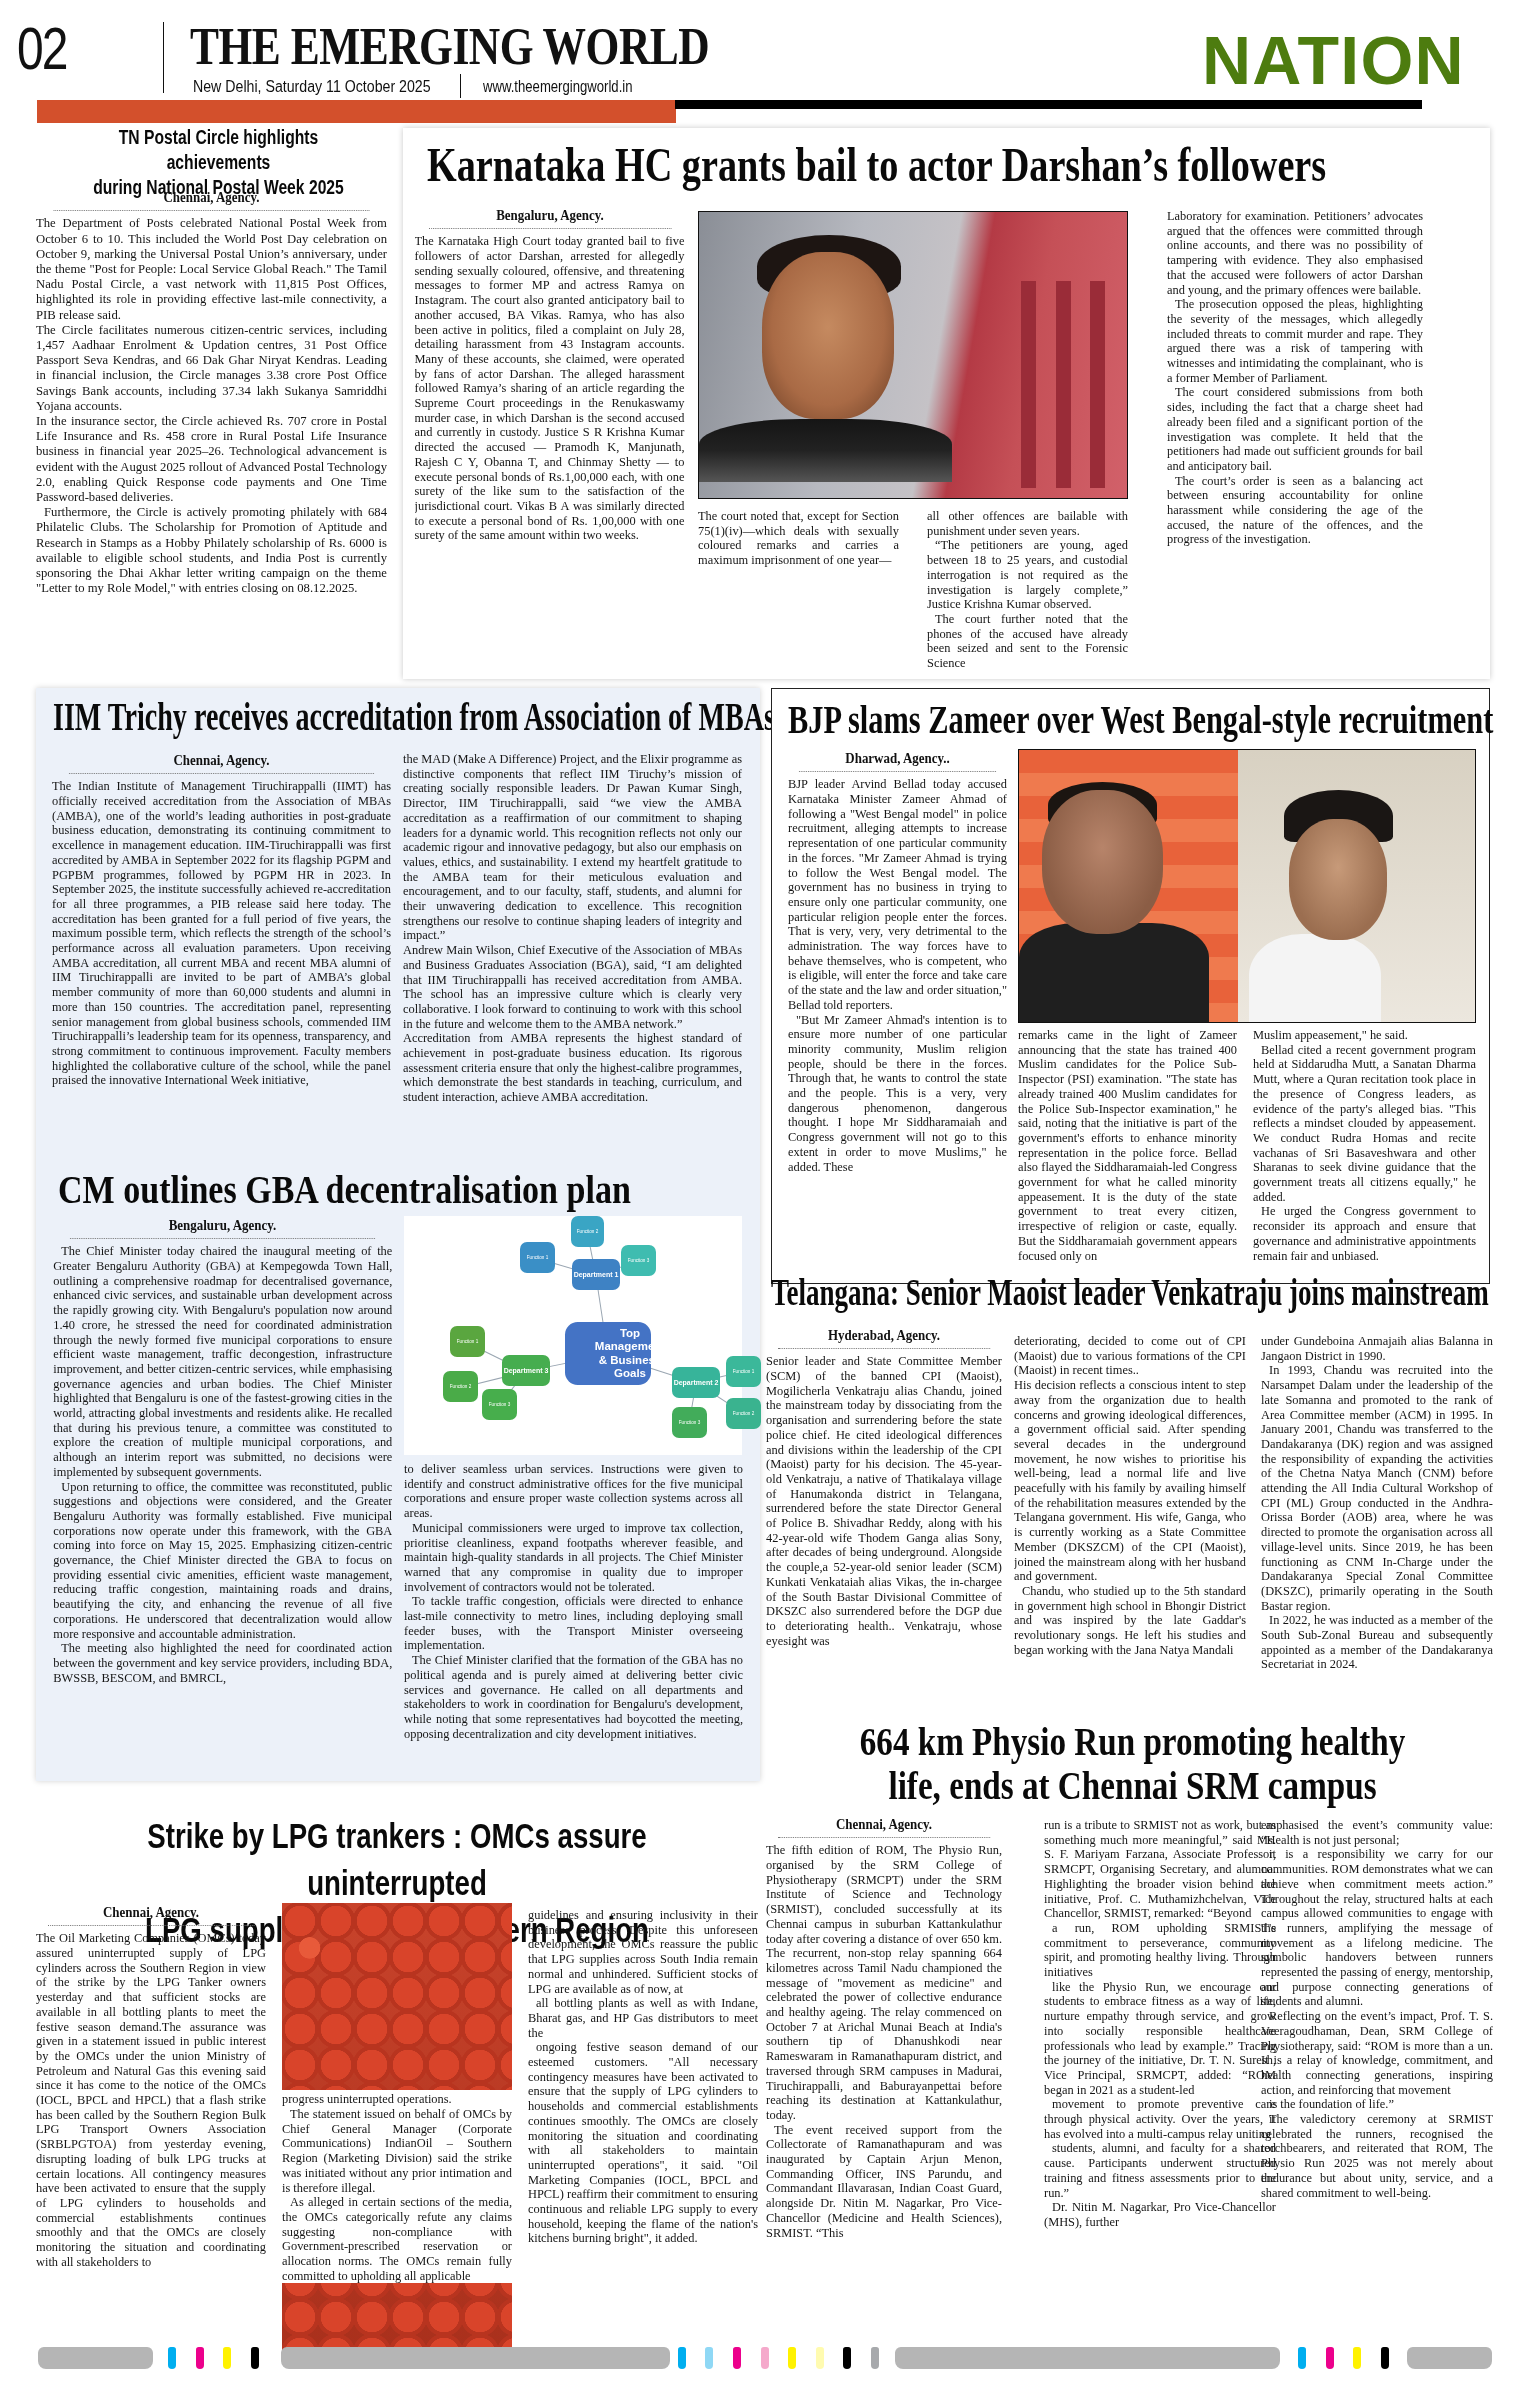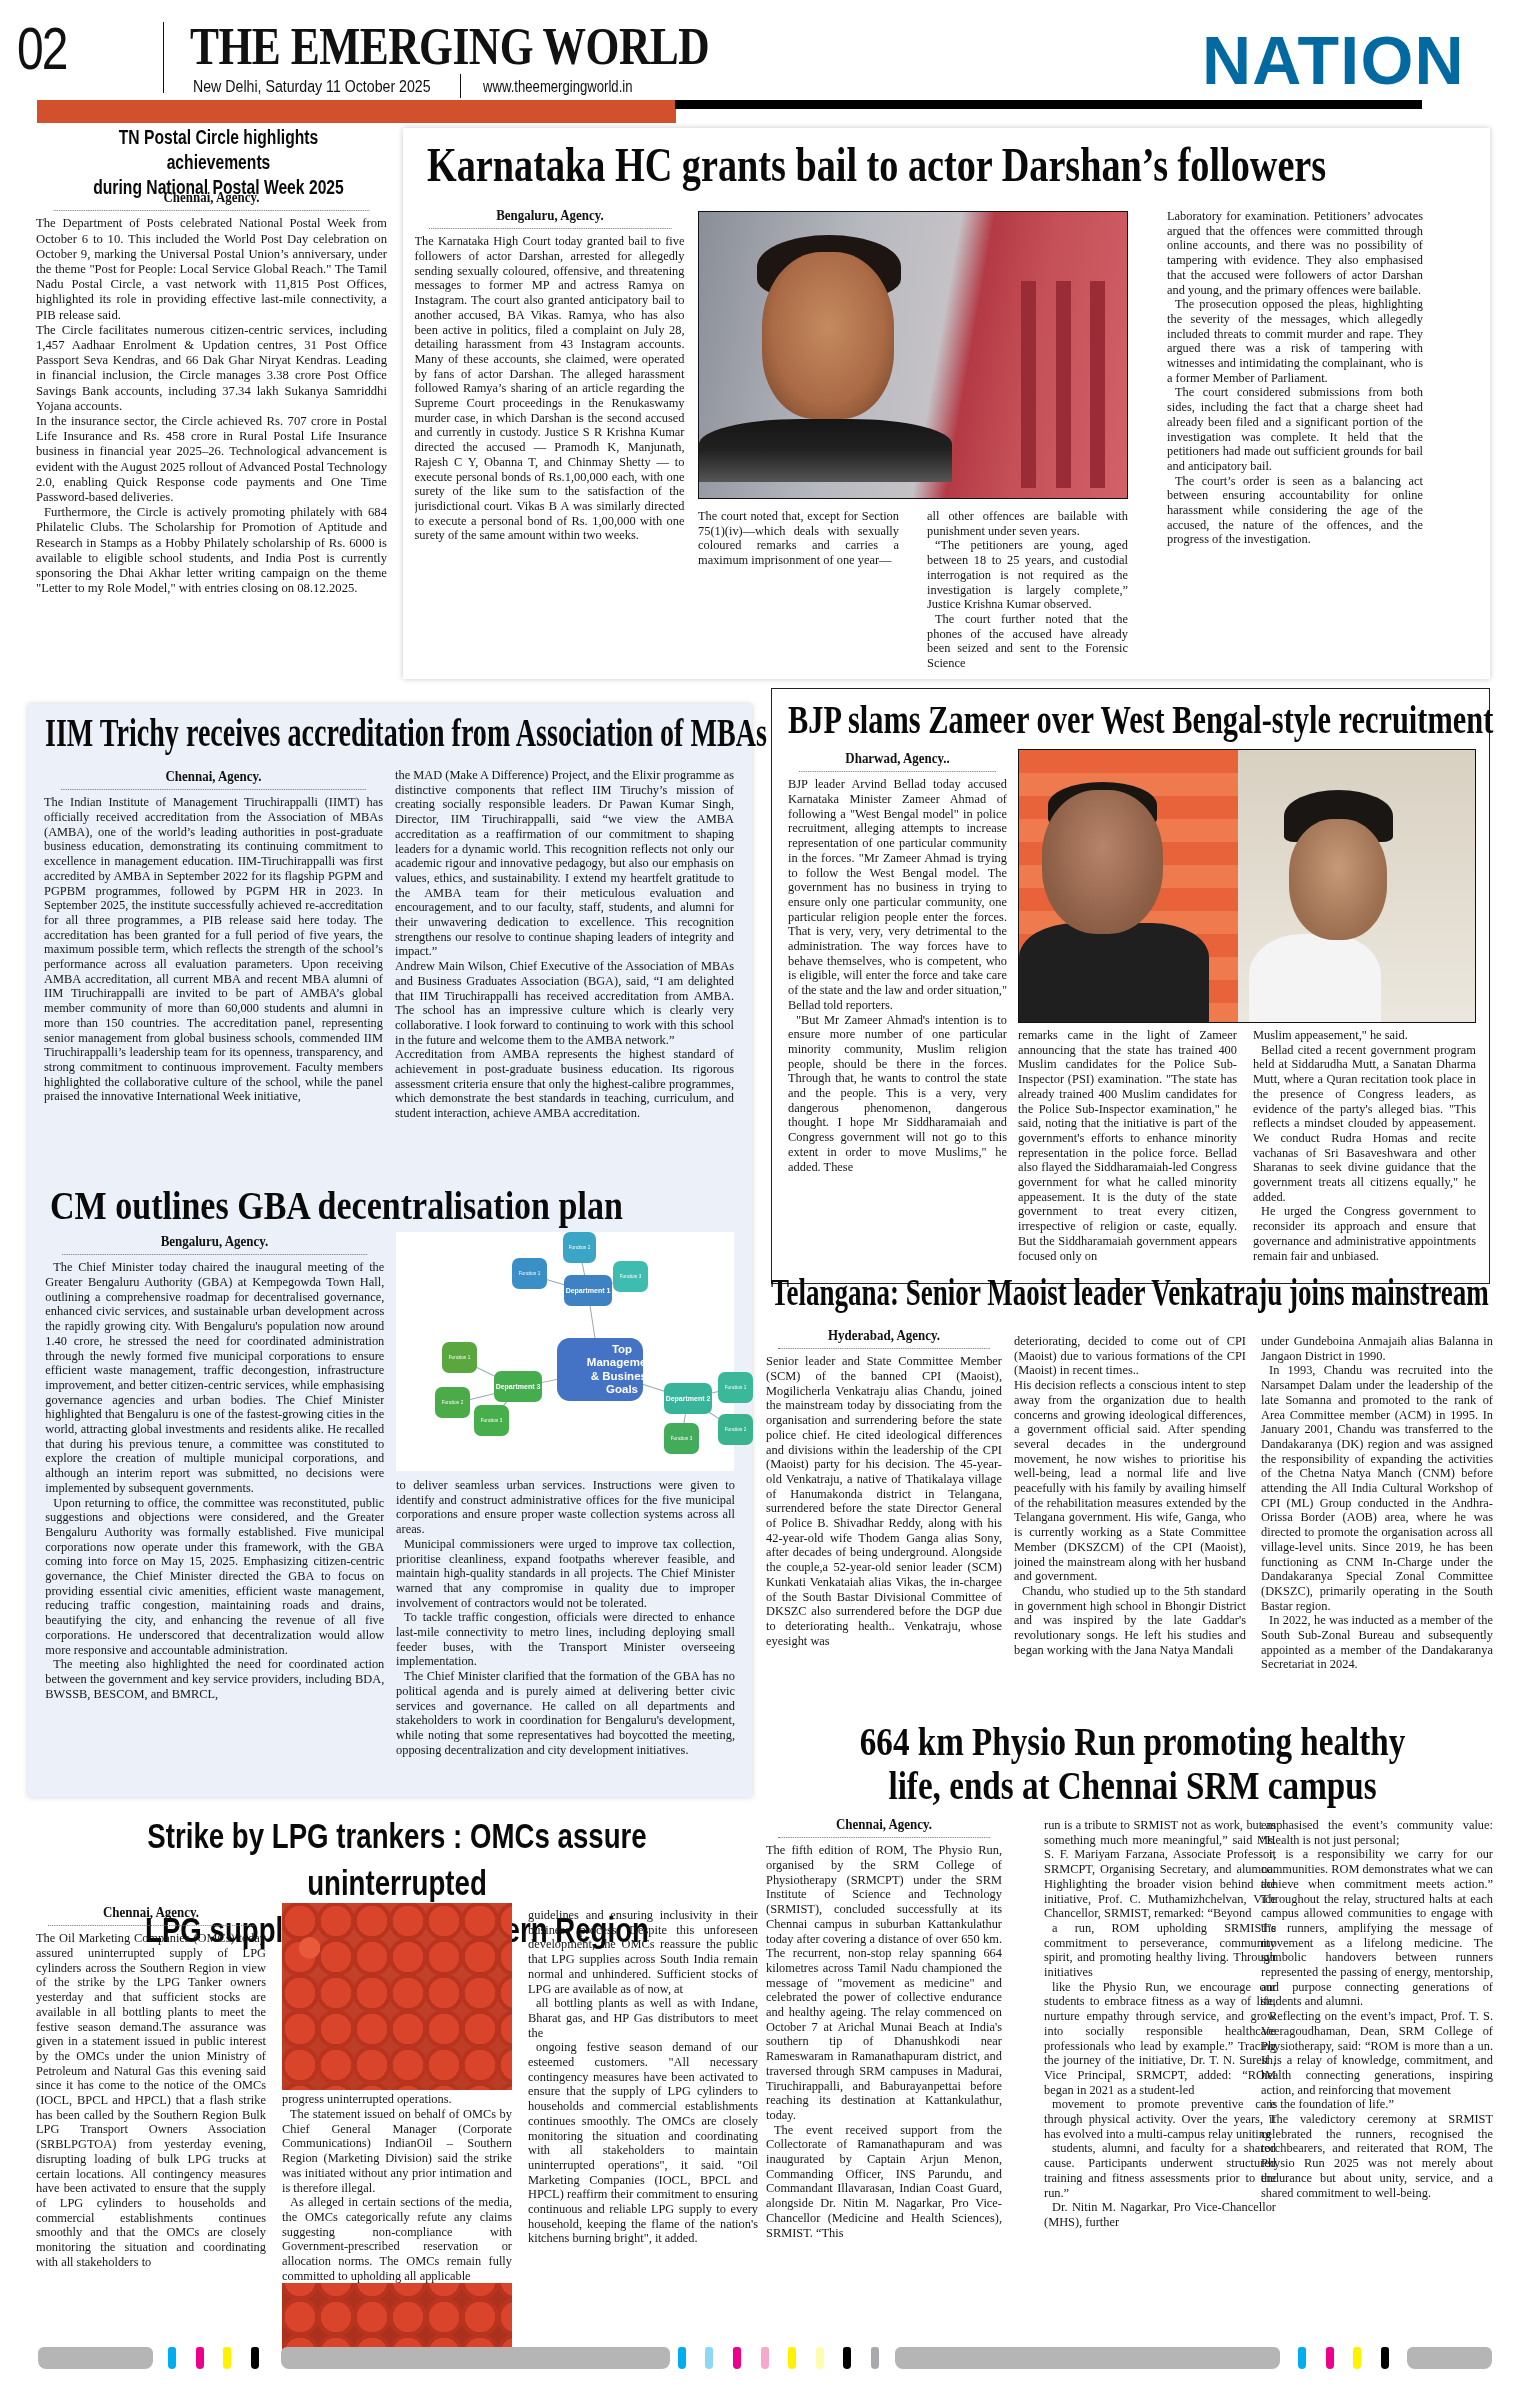--- a/index.html
+++ b/index.html
@@ -10,21 +10,21 @@
 
   
   #page-num { left: 17.3px; top: 17.3px; font-family: "Liberation Sans", sans-serif; font-size: 60px; line-height: 63px; letter-spacing: -2.3px; transform: scaleX(0.8); transform-origin: left top; color: #111; }
   #mast-divider { left: 163px; top: 22px; width: 1.2px; height: 71px; background: #111; }
   #mast-title { left: 190px; top: 17.3px; font-family: "Liberation Serif", serif; font-weight: bold; font-size: 53px; line-height: 58px; transform: scaleX(0.82); transform-origin: left top; letter-spacing: -0.6px; white-space: nowrap; }
   #mast-date { left: 193px; top: 76px; font-family: "Liberation Sans", sans-serif; font-size: 17.3px; line-height: 21px; transform: scaleX(0.82); transform-origin: left top; white-space: nowrap; }
   #mast-date-divider { left: 460px; top: 74px; width: 1.2px; height: 24px; background: #111; }
   #mast-url { left: 483px; top: 77px; font-family: "Liberation Sans", sans-serif; font-size: 16px; line-height: 19.6px; transform: scaleX(0.82); transform-origin: left top; white-space: nowrap; }
   #mast-bar-orange { left: 37px; top: 100px; width: 639px; height: 23px; background: #d3502c; }
   #mast-bar-black { left: 675px; top: 100px; width: 747px; height: 9.2px; background: #000; }
-  #section-label { left: 1202px; top: 23px; font-family: "Liberation Sans", sans-serif; font-weight: bold; font-size: 68px; line-height: 75px; color: #0369a1; letter-spacing: 1.2px; }
+  #section-label { left: 1202px; top: 23px; font-family: "Liberation Sans", sans-serif; font-weight: bold; font-size: 68px; line-height: 75px; color: #4d7c0f; letter-spacing: 1.2px; }
 
   
   .headline { font-family: "Liberation Serif", serif; font-weight: bold; color: #0a0a0a; white-space: nowrap; transform-origin: left top; }
   .dateline { font-family: "Liberation Serif", serif; font-weight: bold; font-size: 14.4px; text-align: center; padding-bottom: 3.5px; border-bottom: 1.2px dotted #777; margin-bottom: 5.8px; transform: scaleX(0.9); }
   .body { font-family: "Liberation Serif", serif; font-size: 12.4px; line-height: 14.7px; text-align: justify; color: #151515; }
   .body p { margin: 0; }
   .body p.ind { text-indent: 8px; }
   .col { position: absolute; overflow: hidden; }
 
   .card { position: absolute; background: #fff; box-shadow: 0 0 5.8px rgba(0,0,0,0.22); }
@@ -128,21 +128,21 @@
   <div class="col" style="left:764px; top:81px; width:256px; height:466px;">
     <div class="body">
       <p>Laboratory for examination. Petitioners’ advocates argued that the offences were committed through online accounts, and there was no possibility of tampering with evidence. They also emphasised that the accused were followers of actor Darshan and young, and the primary offences were bailable.</p>
       <p class="ind">The prosecution opposed the pleas, highlighting the severity of the messages, which allegedly included threats to commit murder and rape. They argued there was a risk of tampering with witnesses and intimidating the complainant, who is a former Member of Parliament.</p>
       <p class="ind">The court considered submissions from both sides, including the fact that a charge sheet had already been filed and a significant portion of the investigation was complete. It held that the petitioners had made out sufficient grounds for bail and anticipatory bail.</p>
       <p class="ind">The court’s order is seen as a balancing act between ensuring accountability for online harassment while considering the age of the accused, the nature of the offences, and the progress of the investigation.</p>
     </div>
   </div>
 </article>
 
-<section class="card-blue" style="left:28px; top:688px; width:724px; height:1093px;margin-top:16px;">
+<section class="card-blue" style="left:36px; top:688px; width:724px; height:1093px;">
   <article>
     <div class="headline abs" style="left:17.3px; top:5.8px; font-size:39px; line-height:46px; transform:scaleX(0.72);">IIM Trichy receives accreditation from Association of MBAs</div>
     <div class="col" style="left:16px; top:64px; width:339px; height:414px;">
       <div class="dateline">Chennai, Agency.</div>
       <div class="body">
         <p>The Indian Institute of Management Tiruchirappalli (IIMT) has officially received accreditation from the Association of MBAs (AMBA), one of the world’s leading authorities in post-graduate business education, demonstrating its continuing commitment to excellence in management education. IIM-Tiruchirappalli was first accredited by AMBA in September 2022 for its flagship PGPM and PGPBM programmes, followed by PGPM HR in 2023. In September 2025, the institute successfully achieved re-accreditation for all three programmes, a PIB release said here today. The accreditation has been granted for a full period of five years, the maximum possible term, which reflects the strength of the school’s performance across all evaluation parameters. Upon receiving AMBA accreditation, all current MBA and recent MBA alumni of IIM Tiruchirappalli are invited to be part of AMBA’s global member community of more than 60,000 students and alumni in more than 150 countries. The accreditation panel, representing senior management from global business schools, commended IIM Tiruchirappalli’s leadership team for its openness, transparency, and strong commitment to continuous improvement. Faculty members highlighted the collaborative culture of the school, while the panel praised the innovative International Week initiative,</p>
       </div>
     </div>
     <div class="col" style="left:367px; top:64px; width:339px; height:414px;">
       <div class="body">

